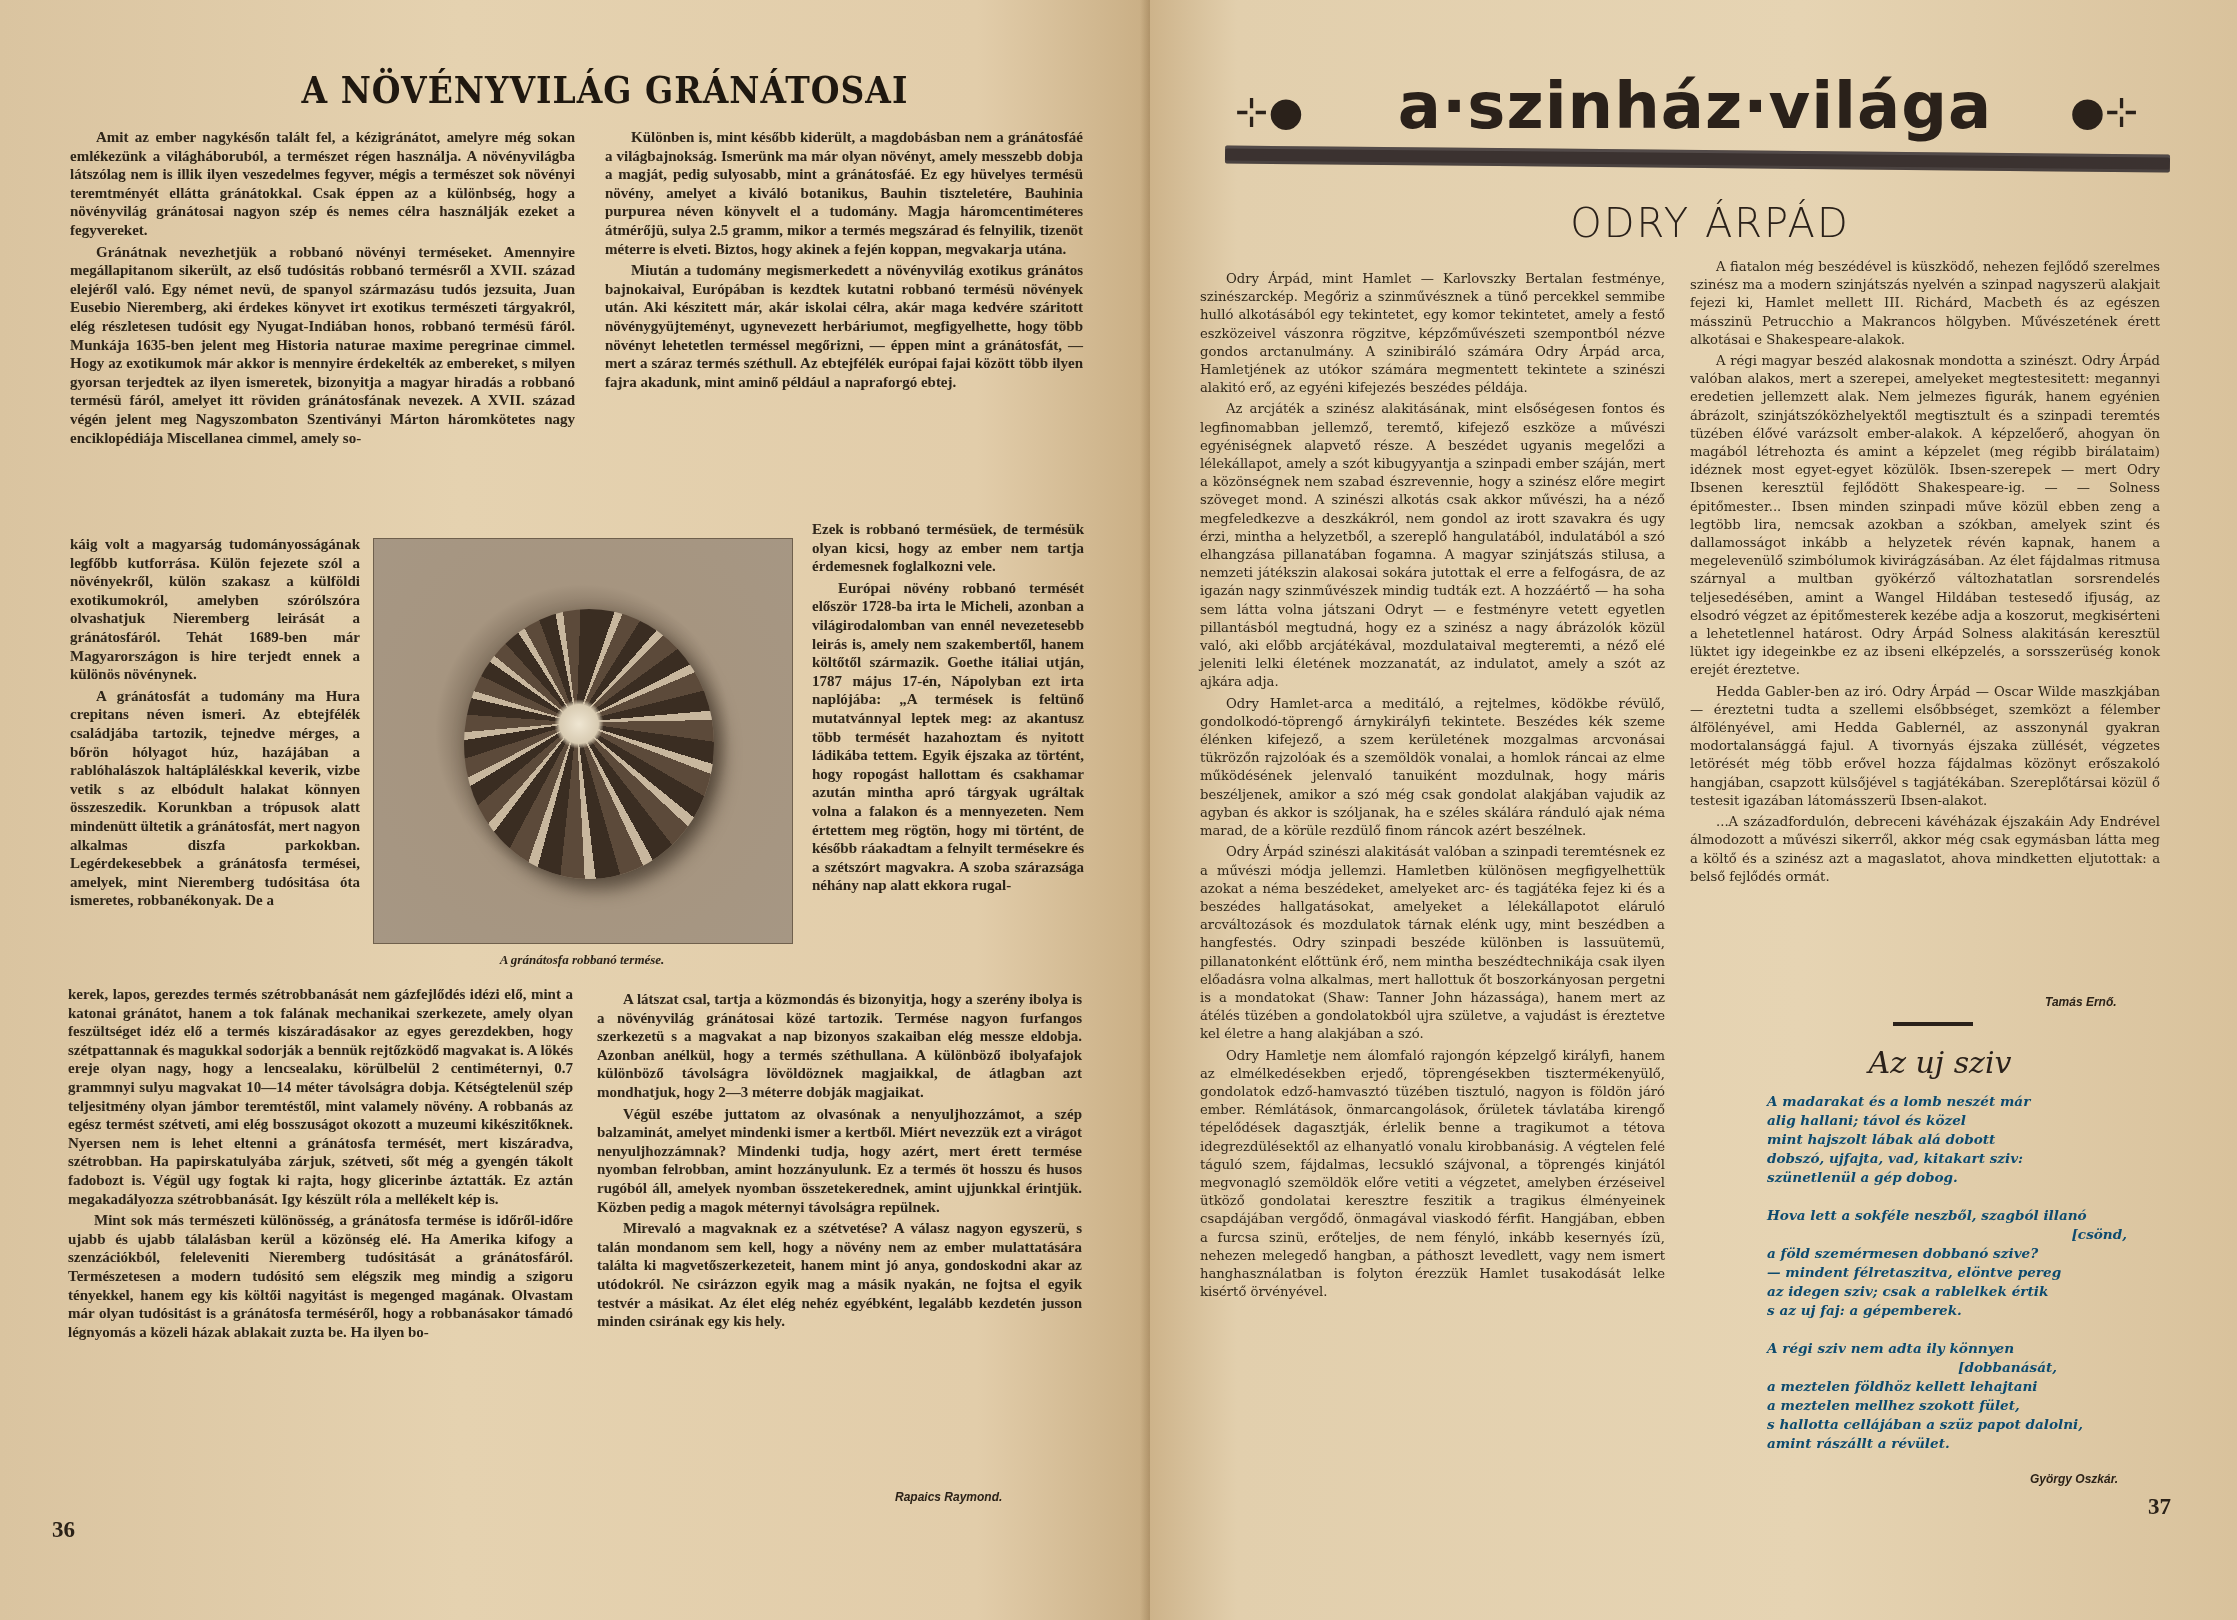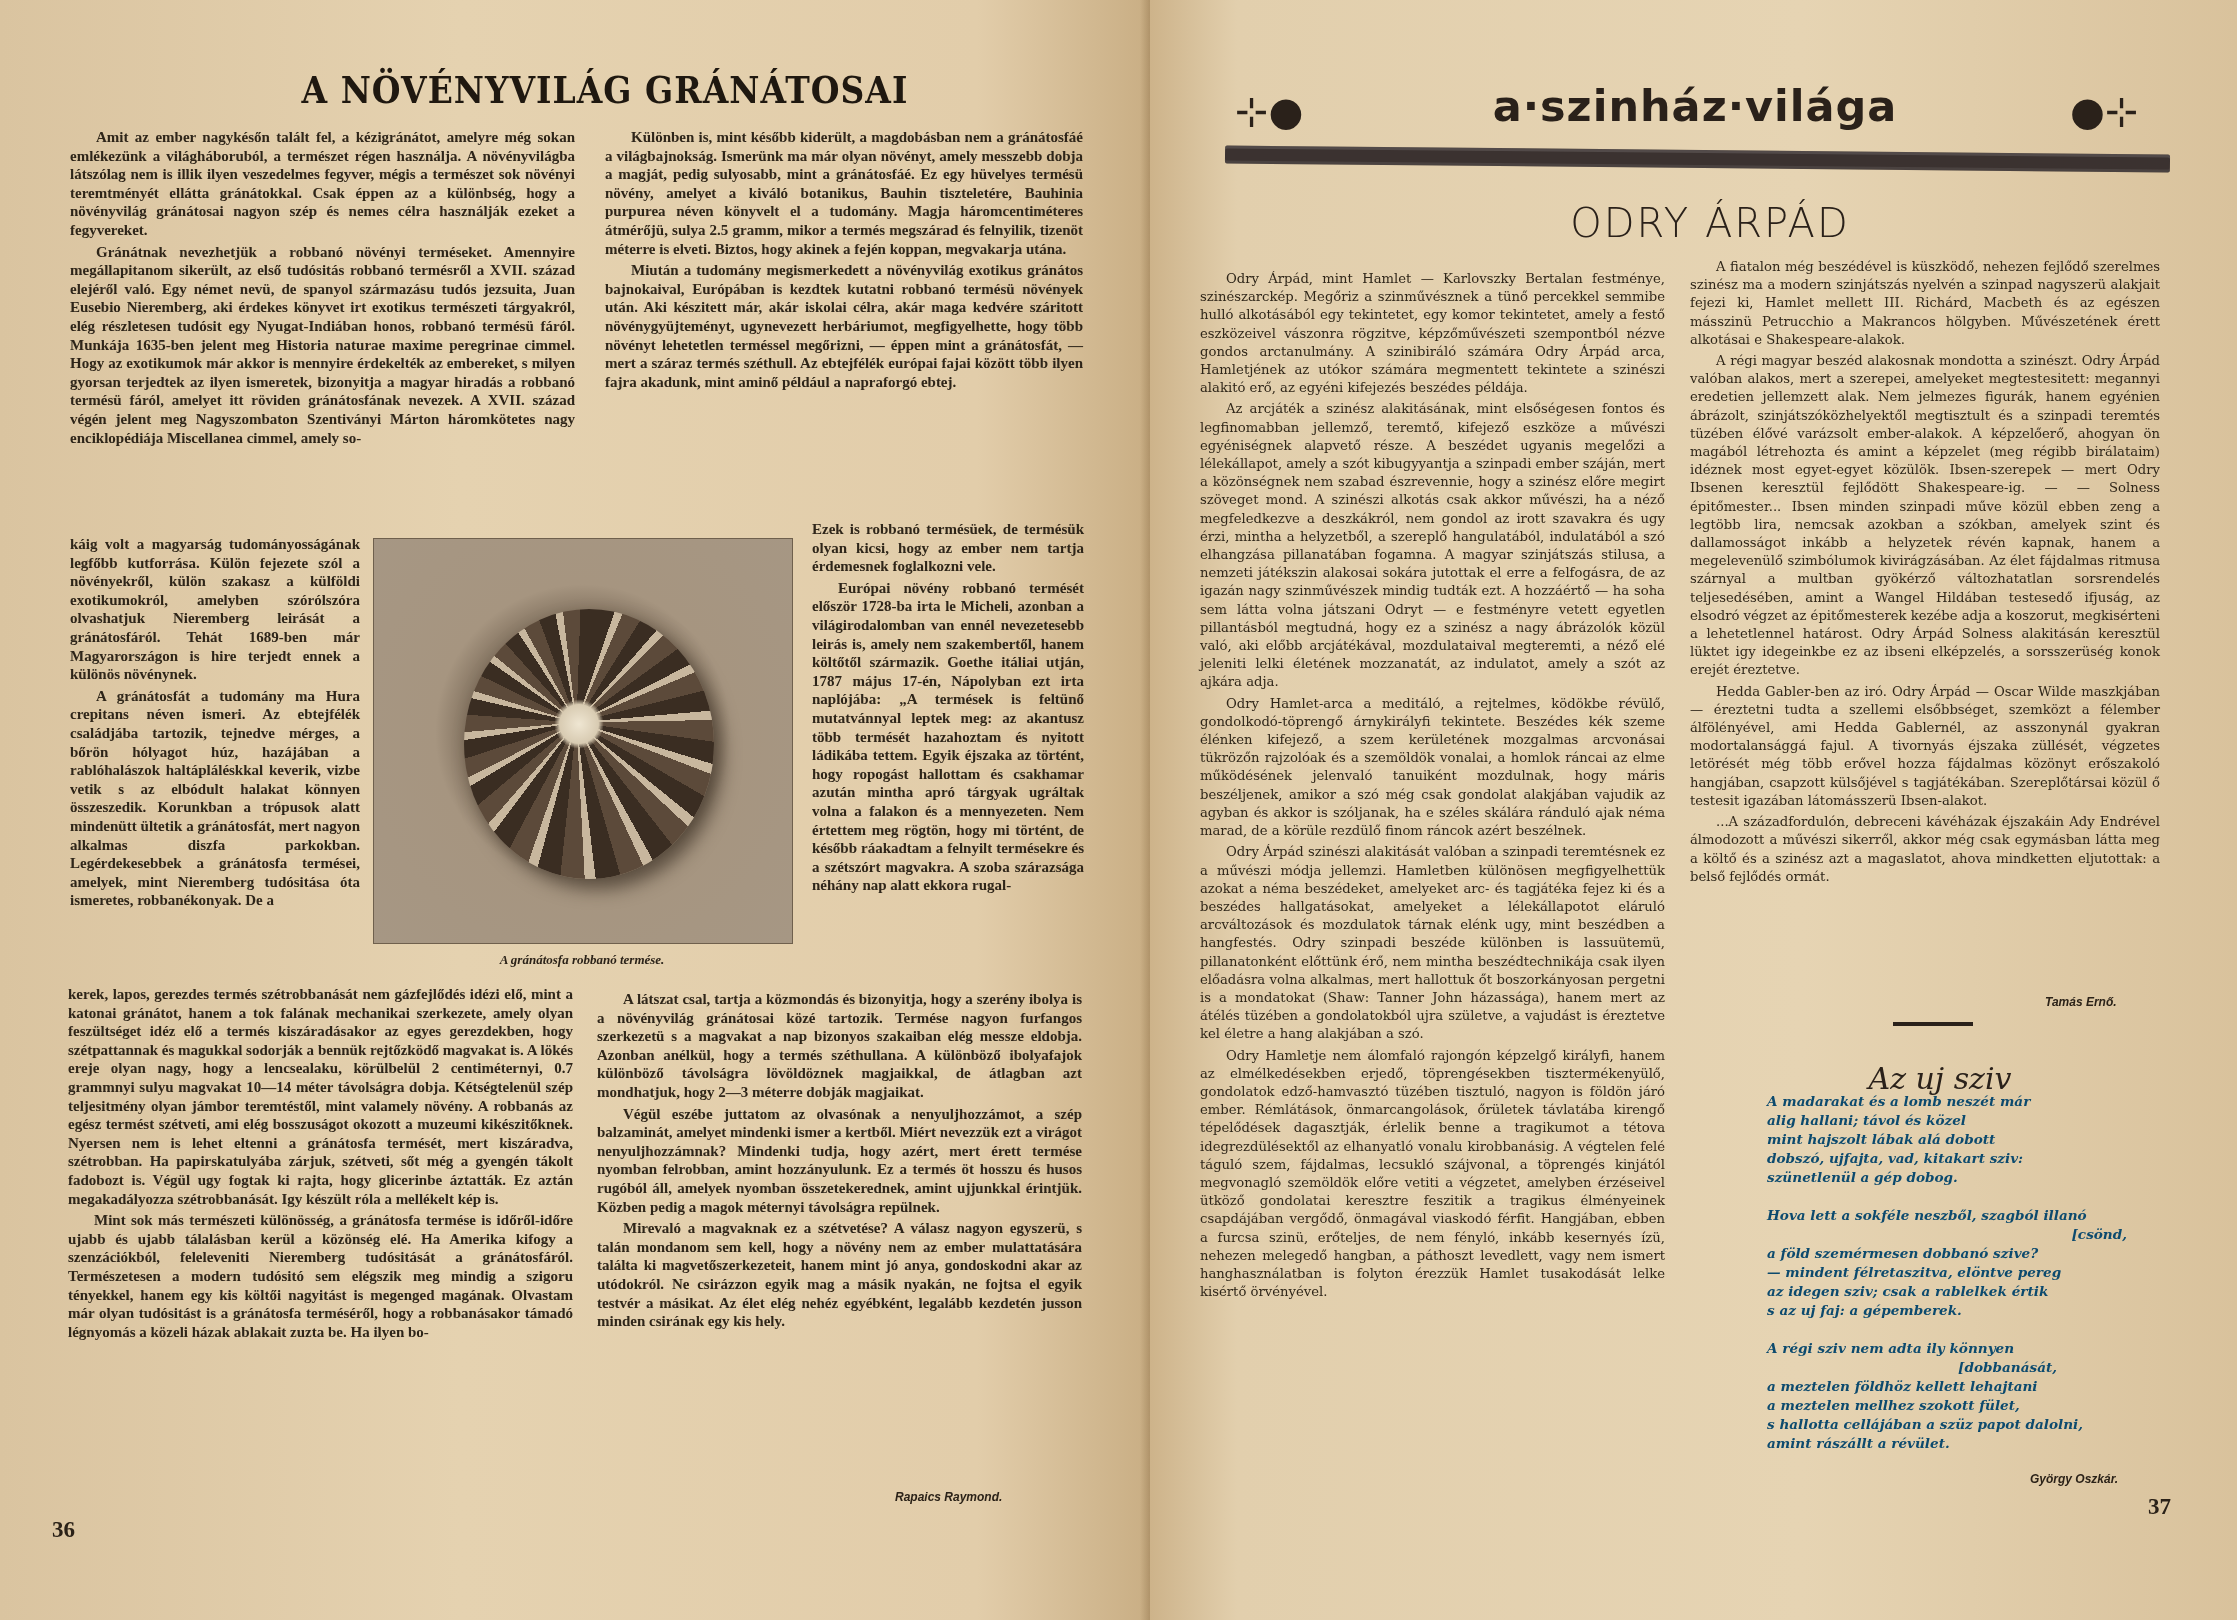--- a/index.html
+++ b/index.html
@@ -46,31 +46,31 @@
     background: radial-gradient(circle, #efe6d2 0%, #d8cbb2 55%, rgba(0,0,0,0) 70%);
   }
   .caption { left:373px; top:952px; width:418px; text-align:center; font-style:italic; font-size:13px; font-family:"Liberation Serif", serif; font-weight:bold; }
   .pageno { font-family:"Liberation Serif", serif; font-size:23px; font-weight:bold; }
   .sig { font-style:italic; font-family:Liberation Sans, sans-serif; font-weight:bold; font-size:12px; }
 
   
   .masthead { left:1225px; top:66px; width:930px; height:110px; }
   .mast-text {
     position:absolute; left:110px; top:0; width:720px; text-align:center;
-    font-family:"DejaVu Sans", sans-serif; font-weight:bold; font-size:43px; letter-spacing:1px; color:#2a211a;
+    font-family:"DejaVu Sans", sans-serif; font-weight:bold; font-size:64px; letter-spacing:1px; color:#2a211a;
     line-height:80px;
   }
   .mast-orn { position:absolute; top:22px; font-size:40px; color:#2a211a; font-family:"DejaVu Sans", sans-serif; }
   .mast-bar {
     position:absolute; left:0; top:84px; width:945px; height:18px;
     background:#3b3230; border-radius:2px; transform:rotate(0.55deg);
     box-shadow: inset 0 3px 0 rgba(255,255,255,0.12), inset 0 -3px 0 rgba(255,255,255,0.08);
   }
   .subtitle { left:1500px; top:200px; width:420px; text-align:center; font-family:"DejaVu Sans", sans-serif; font-weight:300; font-size:40px; letter-spacing:2px; color:#2a211a; }
-  .poem-title { left:1840px; top:1045px; width:200px; text-align:center; font-style:italic; font-family:"DejaVu Serif", serif; font-size:30px; color:#2a211a;margin-top:16px; }
+  .poem-title { left:1840px; top:1045px; width:200px; text-align:center; font-style:italic; font-family:"DejaVu Serif", serif; font-size:30px; color:#2a211a; }
   .poem { left:1767px; top:1092px; width:400px; font-family:"DejaVu Serif", serif; font-style:italic; font-weight:bold; font-size:13.6px; line-height:19px; color:#0c4a6e; }
   .poem .stanza { margin-bottom:19px; }
   .poem .line { white-space:nowrap; }
   .poem .cont { text-align:right; padding-right:70px; }
   .divider { left:1893px; top:1022px; width:80px; height:4px; background:#2a211a; }
 </style>
 </head>
 <body>
 
 <div class="spread">

